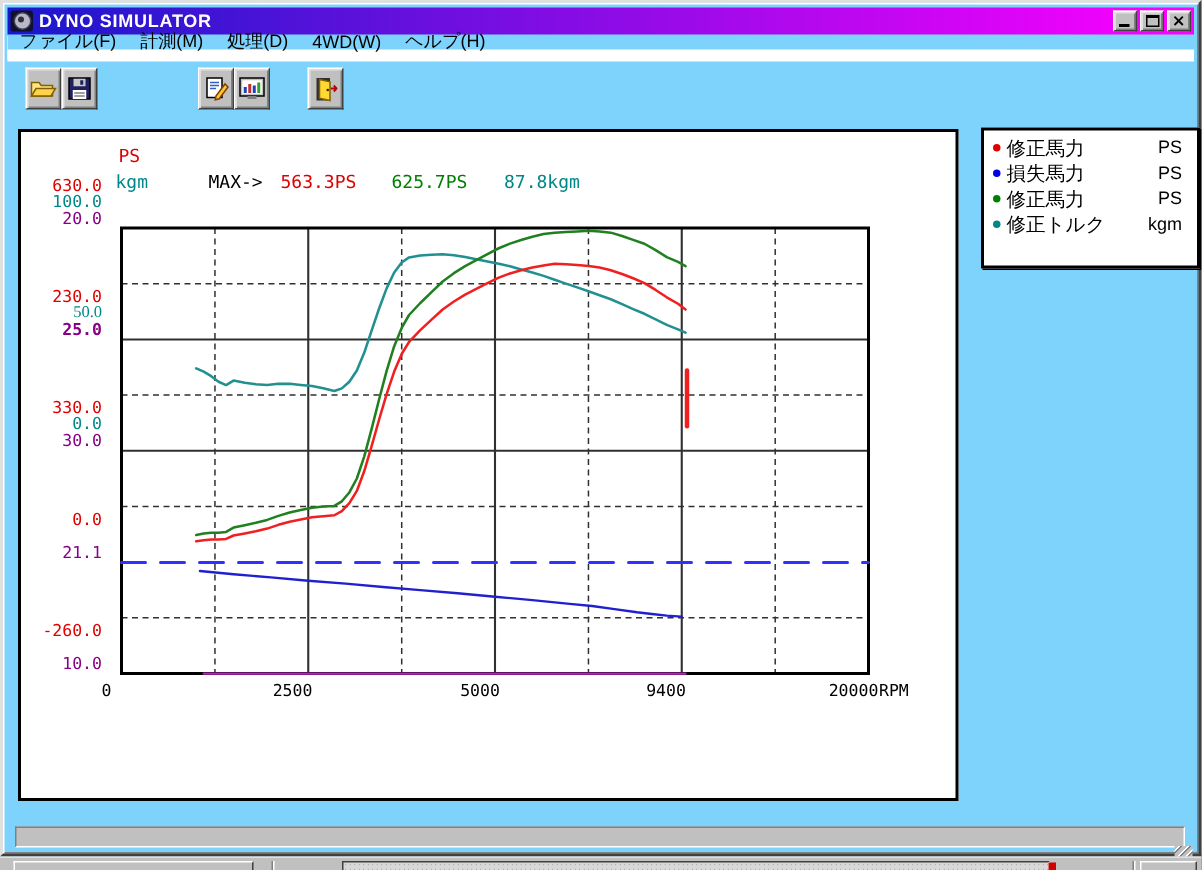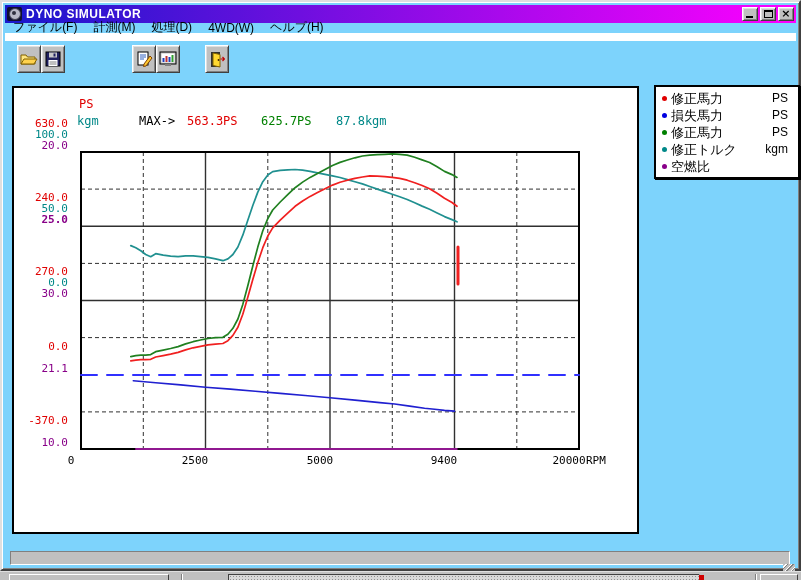--- a/index.html
+++ b/index.html
@@ -154,27 +154,27 @@
     <span class="hdr" style="left: 65px; top: 10px; color: rgb(224, 0, 0);">PS</span>
     <span class="hdr" style="left: 63px; top: 27px; color: rgb(0, 136, 136);">kgm</span>
 
 
     <span class="hdr" style="left:125px;top:27px;color:#000">MAX-&gt;</span>
     <span class="hdr" style="left: 173px; top: 27px; color: rgb(224, 0, 0);">563.3PS</span>
     <span class="hdr" style="left: 247px; top: 27px; color: rgb(0, 128, 0);">625.7PS</span>
     <span class="hdr" style="left: 322px; top: 27px; color: rgb(0, 136, 136);">87.8kgm</span>
 
     <span class="ylab" style="top: 30px; color: rgb(224, 0, 0);">630.0</span>
-    <span class="ylab" style="top: 104px; color: rgb(224, 0, 0);">240.0</span>
-    <span class="ylab" style="top: 178px; color: rgb(224, 0, 0);">270.0</span>
+    <span class="ylab" style="top: 104px; color: rgb(224, 0, 0);">230.0</span>
+    <span class="ylab" style="top: 178px; color: rgb(224, 0, 0);">330.0</span>
     <span class="ylab" style="top: 253px; color: rgb(224, 0, 0);">0.0</span>
-    <span class="ylab" style="top: 327px; color: rgb(224, 0, 0);">-370.0</span>
+    <span class="ylab" style="top: 327px; color: rgb(224, 0, 0);">-260.0</span>
 
     <span class="ylab" style="top: 41px; color: rgb(0, 136, 136);">100.0</span>
-    <span class="ylab" style="top: 115px; color: rgb(0, 136, 136);">50.0</span>
+    <span class="ylab" style="top: 115px; color: rgb(0, 136, 136); font-family: Liberation Serif, serif;">50.0</span>
     <span class="ylab" style="top: 189px; color: rgb(0, 136, 136);">0.0</span>
 
     <span class="ylab" style="top: 52px; color: rgb(136, 0, 136);">20.0</span>
     <span class="ylab" style="top: 126px; color: rgb(136, 0, 136); font-weight: bold;">25.0</span>
     <span class="ylab" style="top: 200px; color: rgb(136, 0, 136);">30.0</span>
     <span class="ylab" style="top: 275px; color: rgb(136, 0, 136);">21.1</span>
     <span class="ylab" style="top: 349px; color: rgb(136, 0, 136);">10.0</span>
 
     <span class="xlab" style="left:37px">0</span>
     <span class="xlab" style="left:161px">2500</span>
@@ -228,25 +228,20 @@
     <div class="lrow">
       <span class="ldot" style="background: rgb(0, 128, 0);"></span>
       <span class="llabel">修正馬力</span>
       <span class="lunit">PS</span>
     </div>
     <div class="lrow">
       <span class="ldot" style="background: rgb(0, 136, 136);"></span>
       <span class="llabel">修正トルク</span>
       <span class="lunit">kgm</span>
     </div>
-    <div class="lrow">
-      <span class="ldot" style="background: rgb(136, 0, 136);"></span>
-      <span class="llabel">空燃比</span>
-      <span class="lunit"></span>
-    </div>
   </div>
 
   <div id="statusbar"></div>
   <div id="resize-grip"></div>
 </div>
 
 <div id="taskbar">
   <div class="tk-raised" style="left:9px;width:160px"></div>
   <div class="tk-sep" style="left:181px"></div>
   <div class="tk-sunken" style="left:228px;width:472px"></div>

